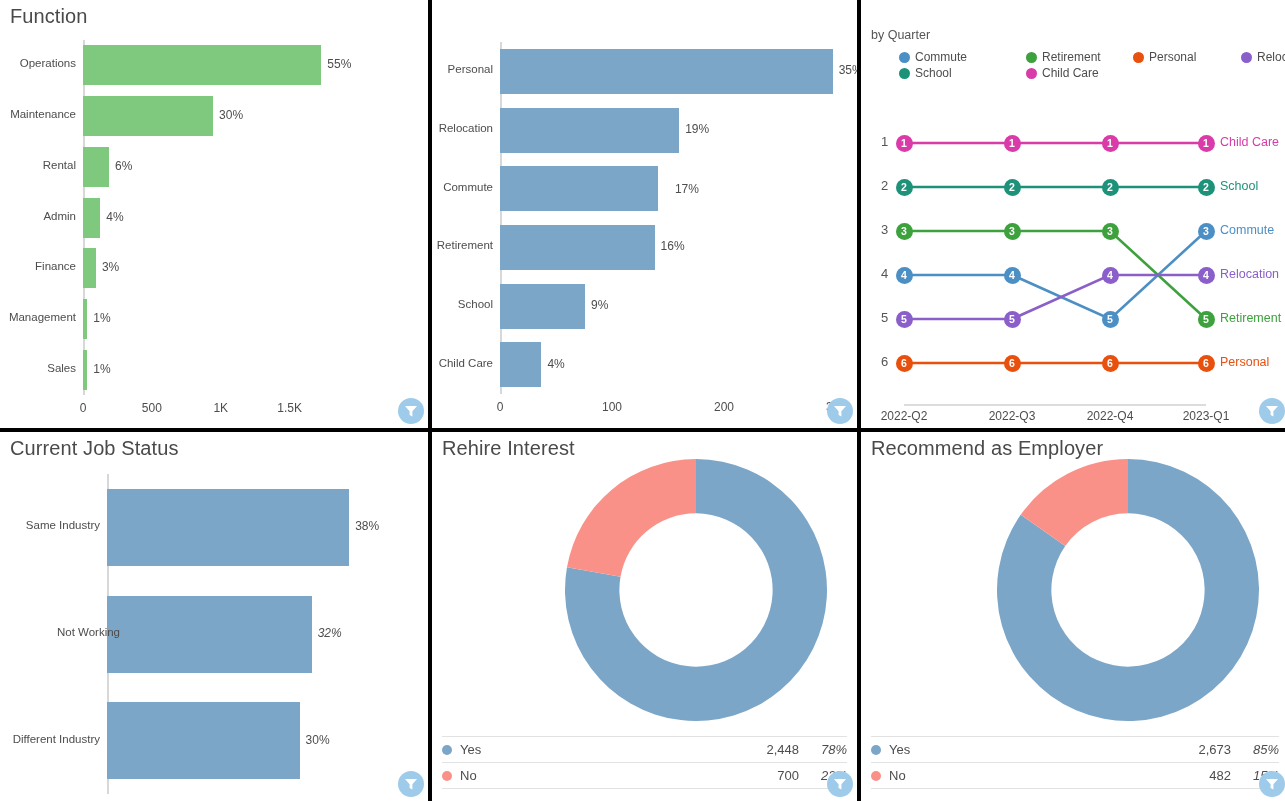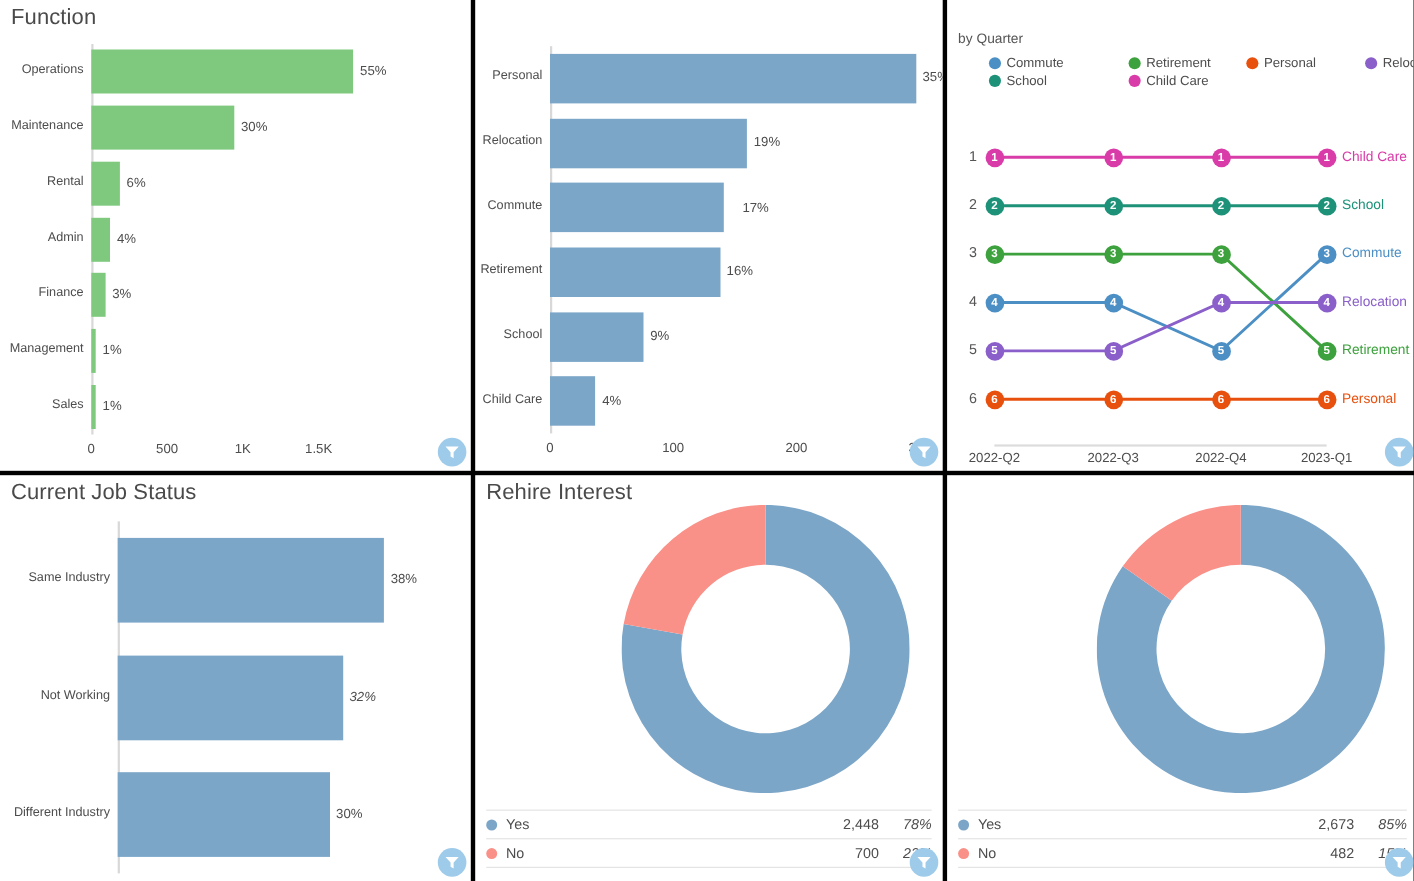--- a/index.html
+++ b/index.html
@@ -201,21 +201,21 @@
   </div>
 
   <div class="panel">
     <div class="ptitle">Current Job Status</div>
     <div id="p4" class="plot" style="left:0;top:0;right:0;bottom:0;">
         <div class="axisline" style="left: 107px; top: 42px; width: 2px; height: 320px;"></div>
         <div class="bar" style="left: 107px; top: 56.8333px; width: 242.187px; height: 77px; background: rgb(124, 166, 200);"></div>
         <div class="cat" style="left: 0px; width: 100px; top: 87.3333px;">Same Industry</div>
         <div class="blabel" style="left: 355.187px; top: 87.3333px;">38%</div>
         <div class="bar" style="left: 107px; top: 163.5px; width: 204.693px; height: 77px; background: rgb(124, 166, 200);"></div>
-        <div class="cat" style="left: 0px; width: 100px; top: 194px;">Not Working</div>
+        <div class="cat" style="left: 0px; width: 120px; top: 194px;">Not Working</div>
         <div class="blabel" style="left: 317.693px; top: 194px; font-style: italic;">32%</div>
         <div class="bar" style="left: 107px; top: 270.167px; width: 192.533px; height: 77px; background: rgb(124, 166, 200);"></div>
         <div class="cat" style="left: 0px; width: 100px; top: 300.667px;">Different Industry</div>
         <div class="blabel" style="left: 305.533px; top: 300.667px;">30%</div>
         <div class="tick" style="left: 77px; width: 60px; top: 368px;">0</div>
         <div class="tick" style="left: 178.333px; width: 60px; top: 368px;">500</div>
         <div class="tick" style="left: 279.667px; width: 60px; top: 368px;">1K</div>
         <div class="tick" style="left: 381px; width: 60px; top: 368px;">1.5K</div>
       </div>
     <div class="filt">
@@ -246,20 +246,21 @@
         </div>
       </div>
     <div class="filt">
       <svg width="14" height="14" viewBox="0 0 14 14">
           <polygon points="1,2 13,2 8.4,7.2 8.4,12.5 5.6,11 5.6,7.2" fill="#fff"></polygon>
         </svg>
     </div>
   </div>
 
   <div class="panel">
+    <div class="ptitle">Recommend as Employer</div>
     <div id="p6donut" class="donutwrap" style="left: 136px; top: 27px; width: 262px; height: 262px;"><svg width="262" height="262">
           <path d="M 131 0 A 131 131 0 1 1 23.69316055052147 55.85851873057173 L 68.22549892205507 87.04223345738447 A 76.63499999999999 76.63499999999999 0 1 0 131 54.36500000000001 Z" fill="#7ca6c8"></path>
           <path d="M 23.69316055052147 55.85851873057173 A 131 131 0 0 1 130.99999999999997 0 L 131 54.36500000000001 A 76.63499999999999 76.63499999999999 0 0 0 68.22549892205507 87.04223345738447 Z" fill="#fa9189"></path>
         </svg></div>
     <div id="p6table" class="dtable" style="bottom:12px;">
         <div class="drow">
           <span class="ddot" style="background:#7ca6c8"></span>
           <span class="dname">Yes</span>
           <span class="dval">2,673</span>
           <span class="dpct">85%</span>

